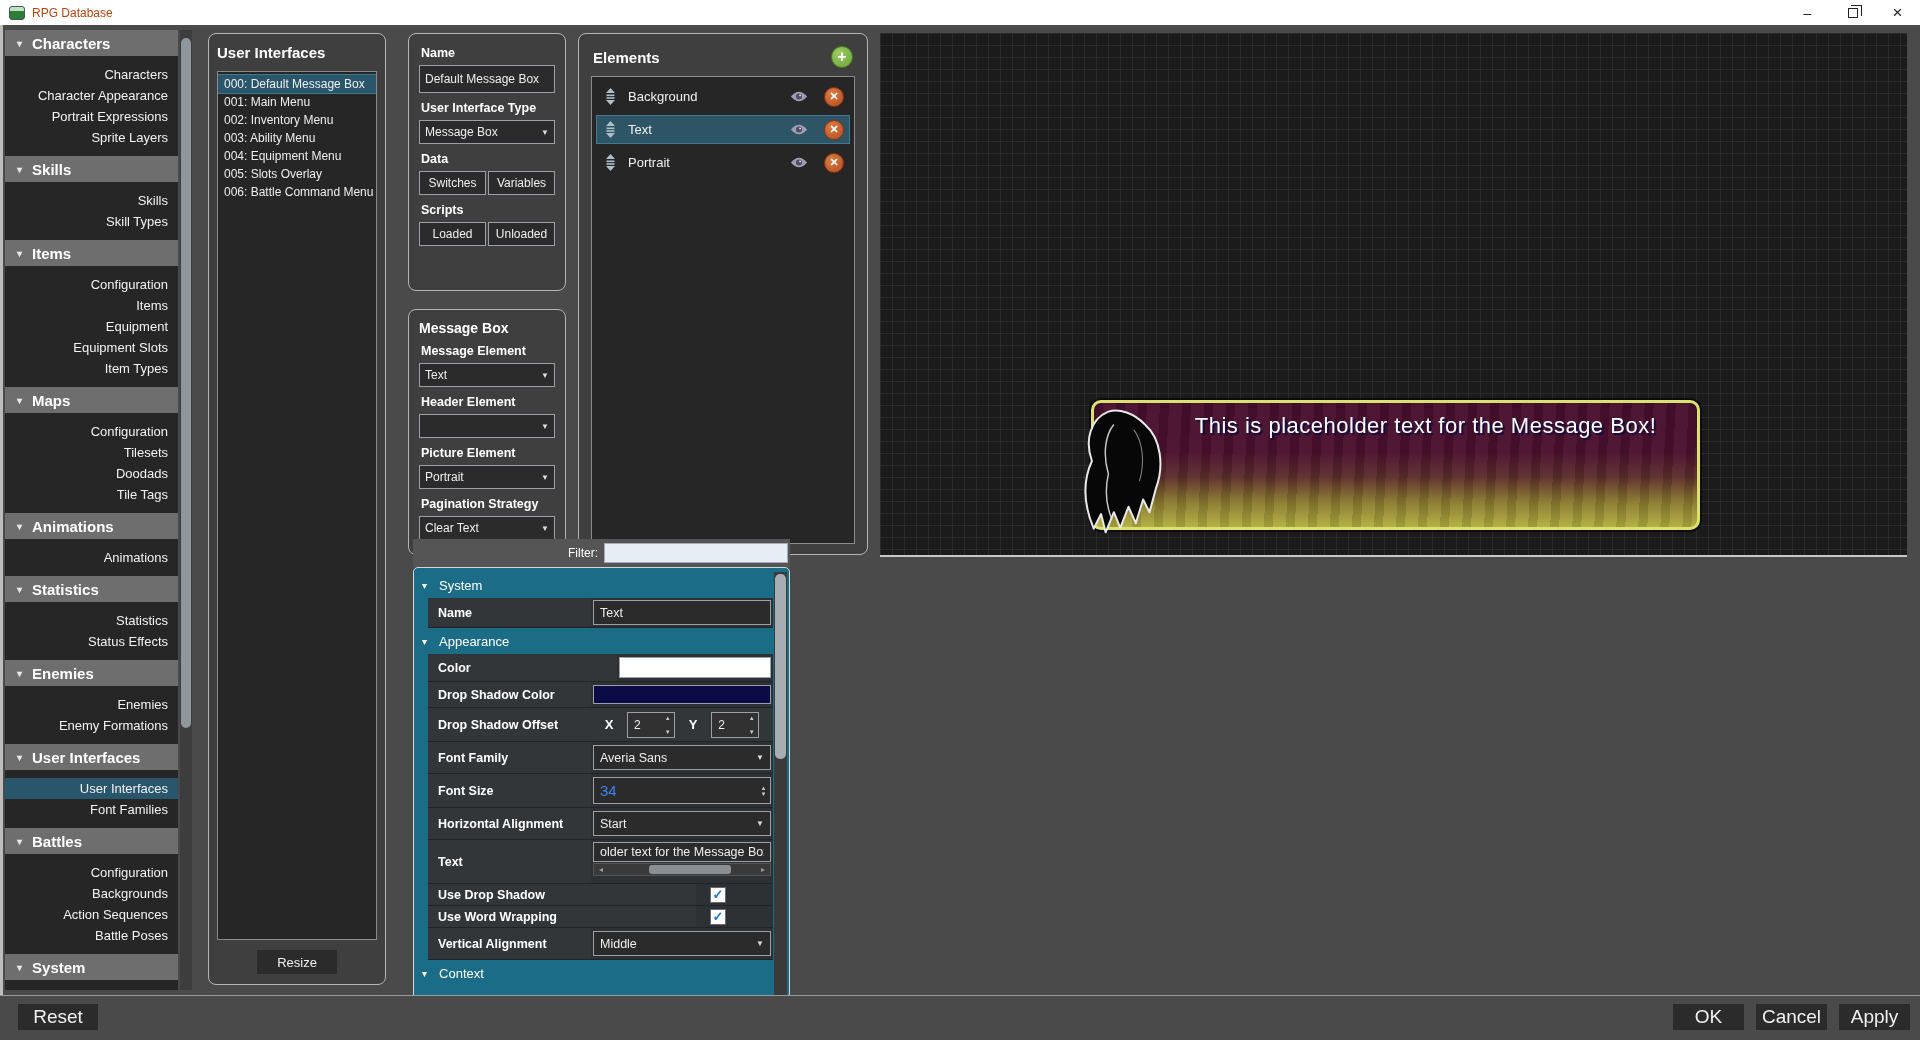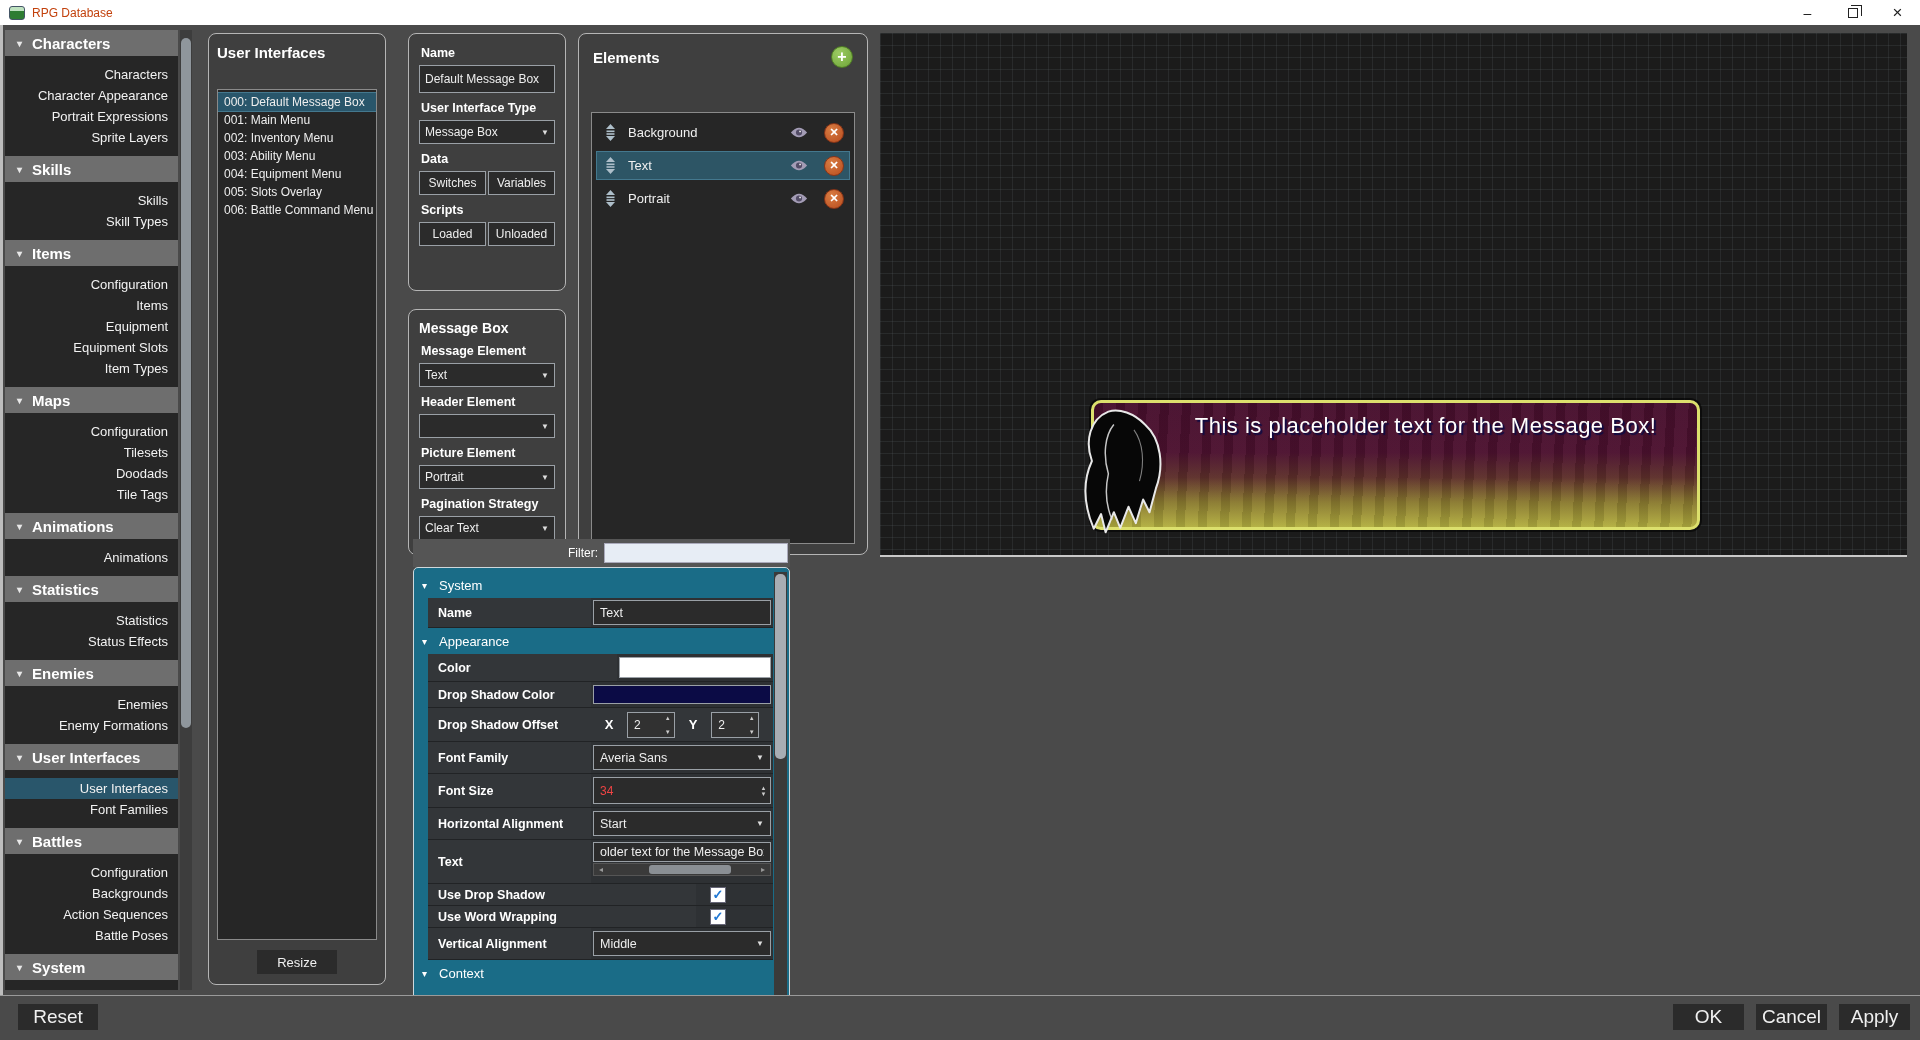--- a/index.html
+++ b/index.html
@@ -38,21 +38,21 @@
   .side-scrollbar .thumb { position:absolute; left:1px; top:8px; width:10px; height:690px;
                            background:#8f969c; border-radius:5px; }
 
   
   .panel { position:absolute; background:#3f3f3f; border:1px solid #b5b5b5; border-radius:8px; }
   .panel-title { color:#fff; font-weight:bold; font-size:15px; }
 
   
   .ui-list-panel { left:208px; top:8px; width:178px; height:952px; padding:10px 8px 8px 8px;
                    display:flex; flex-direction:column; }
-  .ui-list-box { margin-top:28px; flex:1; background:#262626; border:1px solid #8a8a8a;
+  .ui-list-box { margin-top:10px; flex:1; background:#262626; border:1px solid #8a8a8a;
                  padding:3px 0; overflow:hidden; }
   .ui-list-item { height:18px; line-height:18px; font-size:12px; color:#eee; padding-left:6px;
                   white-space:nowrap; cursor:default; }
   .ui-list-item.selected { background:#29566b; outline:1px solid #44788e; }
   .resize-btn { margin:10px auto 2px auto; width:80px; height:24px; background:#2b2b2b; border:none;
                 color:#f0f0f0; font-size:13px; font-family:inherit; }
 
   
   .props-panel { left:408px; top:8px; width:158px; height:258px; padding:12px 10px; }
   .msgbox-panel { left:408px; top:284px; width:158px; height:246px; padding:10px 10px; }
@@ -62,21 +62,21 @@
                 font-size:12px; padding:13px 5px; font-family:inherit; }
   .dropdown { width:100%; height:24px; background:#2b2b2b; border:1px solid #9aa0a6; color:#eee;
               font-size:12px; padding:0 5px; display:flex; align-items:center; cursor:default; }
   .dropdown .dd-caret { margin-left:auto; font-size:8px; color:#ddd; }
   .btn-pair { display:flex; gap:2px;border-radius:10px; }
   .small-btn { flex:1; height:24px; background:#2b2b2b; border:1px solid #9aa0a6; color:#eee;
                font-size:12px; font-family:inherit; }
 
   
   .elements-panel { left:578px; top:8px; width:290px; height:522px; padding:10px 12px; 
-                    display:flex; flex-direction:column;gap:36px; }
+                    display:flex; flex-direction:column; }
   .elements-header { display:flex; align-items:center; margin:2px 2px 8px 2px; }
   .add-btn { margin-left:auto; width:22px; height:22px; border-radius:50%;
              background:radial-gradient(circle at 35% 30%, #9ccb63, #6ea438);
              border:1px solid #4f7d24; color:#fff; font-weight:bold; font-size:16px;
              display:flex; align-items:center; justify-content:center; cursor:default; }
   .elements-list { flex:1; background:#262626; border:1px solid #8a8a8a; padding:6px 5px; overflow:hidden; }
   .element-row { height:27px; margin-bottom:6px; display:flex; align-items:center; padding:0 5px 0 8px;
                  color:#f0f0f0; font-size:13px; cursor:default; }
   .element-row.selected { background:#2d5565; outline:1px solid #44788e; }
   .element-row .grip { margin-right:12px; display:flex; }
@@ -130,21 +130,21 @@
   .swatch { width:100%; height:calc(100% - 2px); border:1px solid #9aa0a6; }
   .spinbox { display:flex; width:48px; height:26px; background:#313131; border:1px solid #9aa0a6; }
   .spinbox .num { flex:1; color:#eee; font-size:12px; display:flex; align-items:center; padding-left:6px; }
   .spin-arrows { width:13px; display:flex; flex-direction:column; align-items:center;
                  justify-content:space-between; padding:2px 0; }
   .spin-arrows span { font-size:6px; color:#ccc; line-height:1; cursor:default; }
   .offset-area { flex:1; display:flex; align-items:center; justify-content:space-evenly; background:#333639; }
   .offset-area .axis { color:#fff; font-weight:bold; font-size:13px; }
   .numspin { position:relative; width:100%; height:calc(100% - 2px); background:#2b2b2b;
              border:1px solid #9aa0a6; display:flex; align-items:center; }
-  .numspin .num { color:#ef4444; font-size:12px; padding-left:6px; flex:1; }
+  .numspin .num { color:#3b82f6; font-size:15px; padding-left:6px; flex:1; }
   .text-cell { flex:1; display:flex; flex-direction:column; background:#2e3134; padding:2px; }
   .text-cell .pg-input { height:20px; }
   .hscroll { height:13px; margin-top:1px; background:#3a3a3a; border:1px solid #555; display:flex;
              align-items:center; }
   .hscroll .arr { width:14px; text-align:center; color:#999; font-size:8px; }
   .hscroll .track { flex:1; position:relative; height:100%; }
   .hscroll .thumb { position:absolute; left:28%; width:55%; top:1px; bottom:1px; background:#8a8f94;
                     border-radius:3px; }
   .checkbox { width:16px; height:16px; background:#fff; border:1px solid #667; margin-left:14px;
               display:flex; align-items:center; justify-content:center; cursor:default; }

